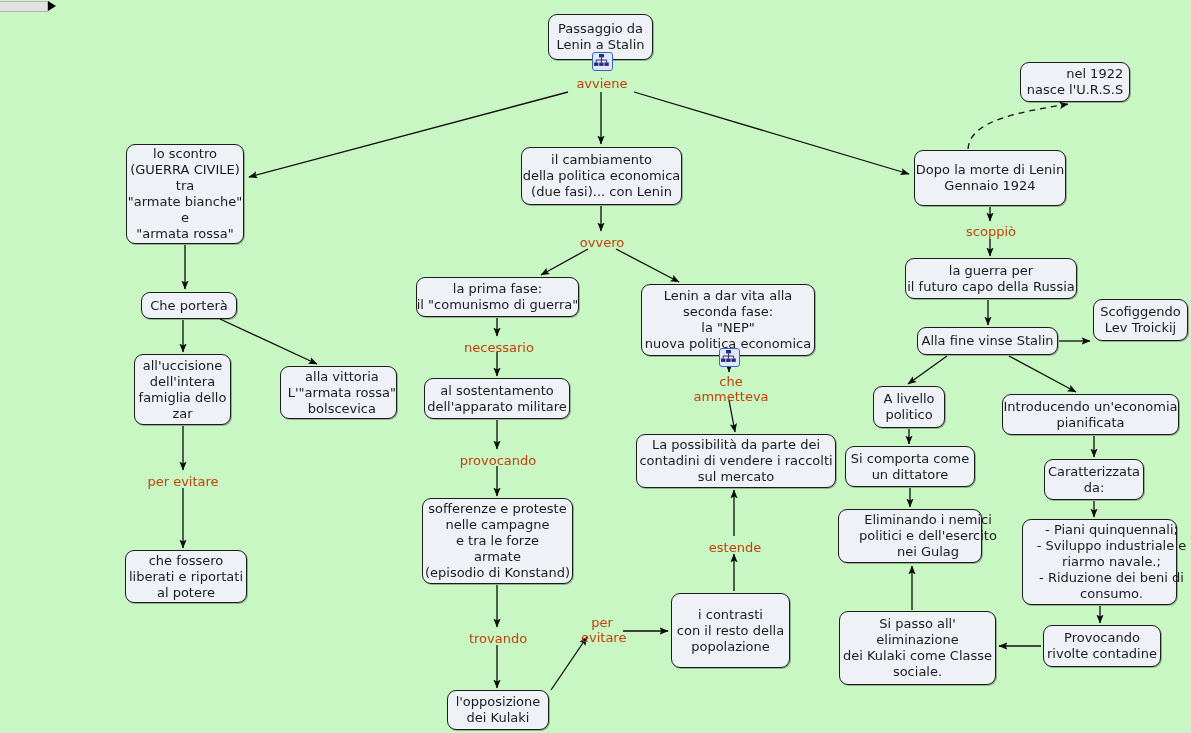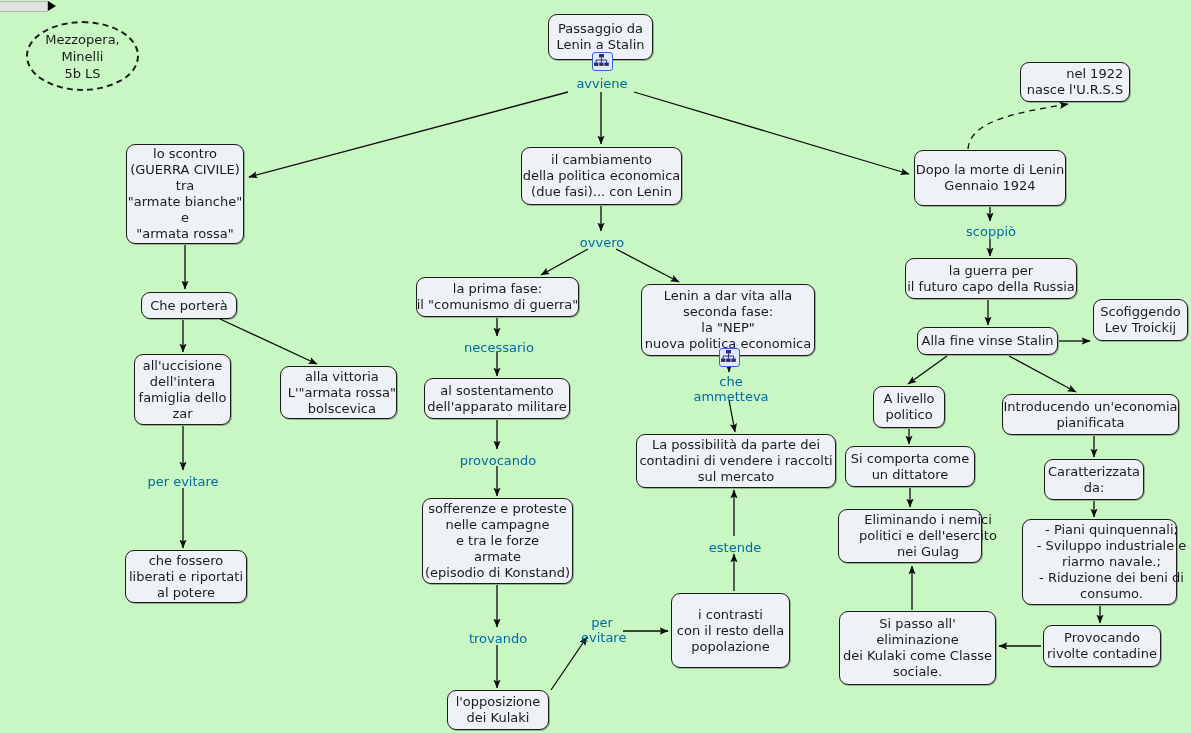--- a/index.html
+++ b/index.html
@@ -35,21 +35,21 @@
     text-align: center;
     display: flex;
     align-items: center;
     justify-content: center;
     white-space: pre;
     box-shadow: 1px 1px 0 rgba(0,0,0,0.28);
     z-index: 3;
   }
   .linklabel {
     position: absolute;
-    color: #0369a1;
+    color: #c2410c;
     font-size: 13px;
     line-height: 15px;
     text-align: center;
     white-space: pre;
     background: transparent;
     z-index: 4;
   }
   .ellipse-note {
     position: absolute;
     box-sizing: border-box;
@@ -145,25 +145,20 @@
         <path d="M 497,585 L 497,627" fill="none" stroke="#0d0d0d" stroke-width="1.3" marker-end="url(#ah)"></path>
         <path d="M 497,645 L 497,688" fill="none" stroke="#0d0d0d" stroke-width="1.3" marker-end="url(#ah)"></path>
         <path d="M 551,690 L 587,637" fill="none" stroke="#0d0d0d" stroke-width="1.3" marker-end="url(#ah)"></path>
         <path d="M 623,631 L 668,631" fill="none" stroke="#0d0d0d" stroke-width="1.3" marker-end="url(#ah)"></path>
         <path d="M 1100,606 L 1100,623" fill="none" stroke="#0d0d0d" stroke-width="1.3" marker-end="url(#ah)"></path>
         <path d="M 1041,646 L 999,646" fill="none" stroke="#0d0d0d" stroke-width="1.3" marker-end="url(#ah)"></path>
         <path d="M 912,610 L 912,566" fill="none" stroke="#0d0d0d" stroke-width="1.3" marker-end="url(#ah)"></path>
       </g>
   </svg>
 
-  <div class="ellipse-note" style="left:26px; top:21px; width:113px; height:70px;">
-    <span>Mezzopera,
-Minelli
-5b LS</span>
-  </div>
 
   <div id="nodes-layer">
       <div class="node" style="left: 548px; top: 14px; width: 105px; height: 46px;"><span>Passaggio da
 Lenin a Stalin</span></div>
       <span class="cmap-badge" style="left: 591.5px; top: 52px;">
         <svg width="17" height="15" viewBox="0 0 17 15">
           <rect x="6" y="1" width="5" height="3.4" fill="#2b2b7a"></rect>
           <rect x="1" y="9.5" width="4.4" height="3.4" fill="#2b2b7a"></rect>
           <rect x="6.2" y="9.5" width="4.4" height="3.4" fill="#2b2b7a"></rect>
           <rect x="11.4" y="9.5" width="4.4" height="3.4" fill="#2b2b7a"></rect>

